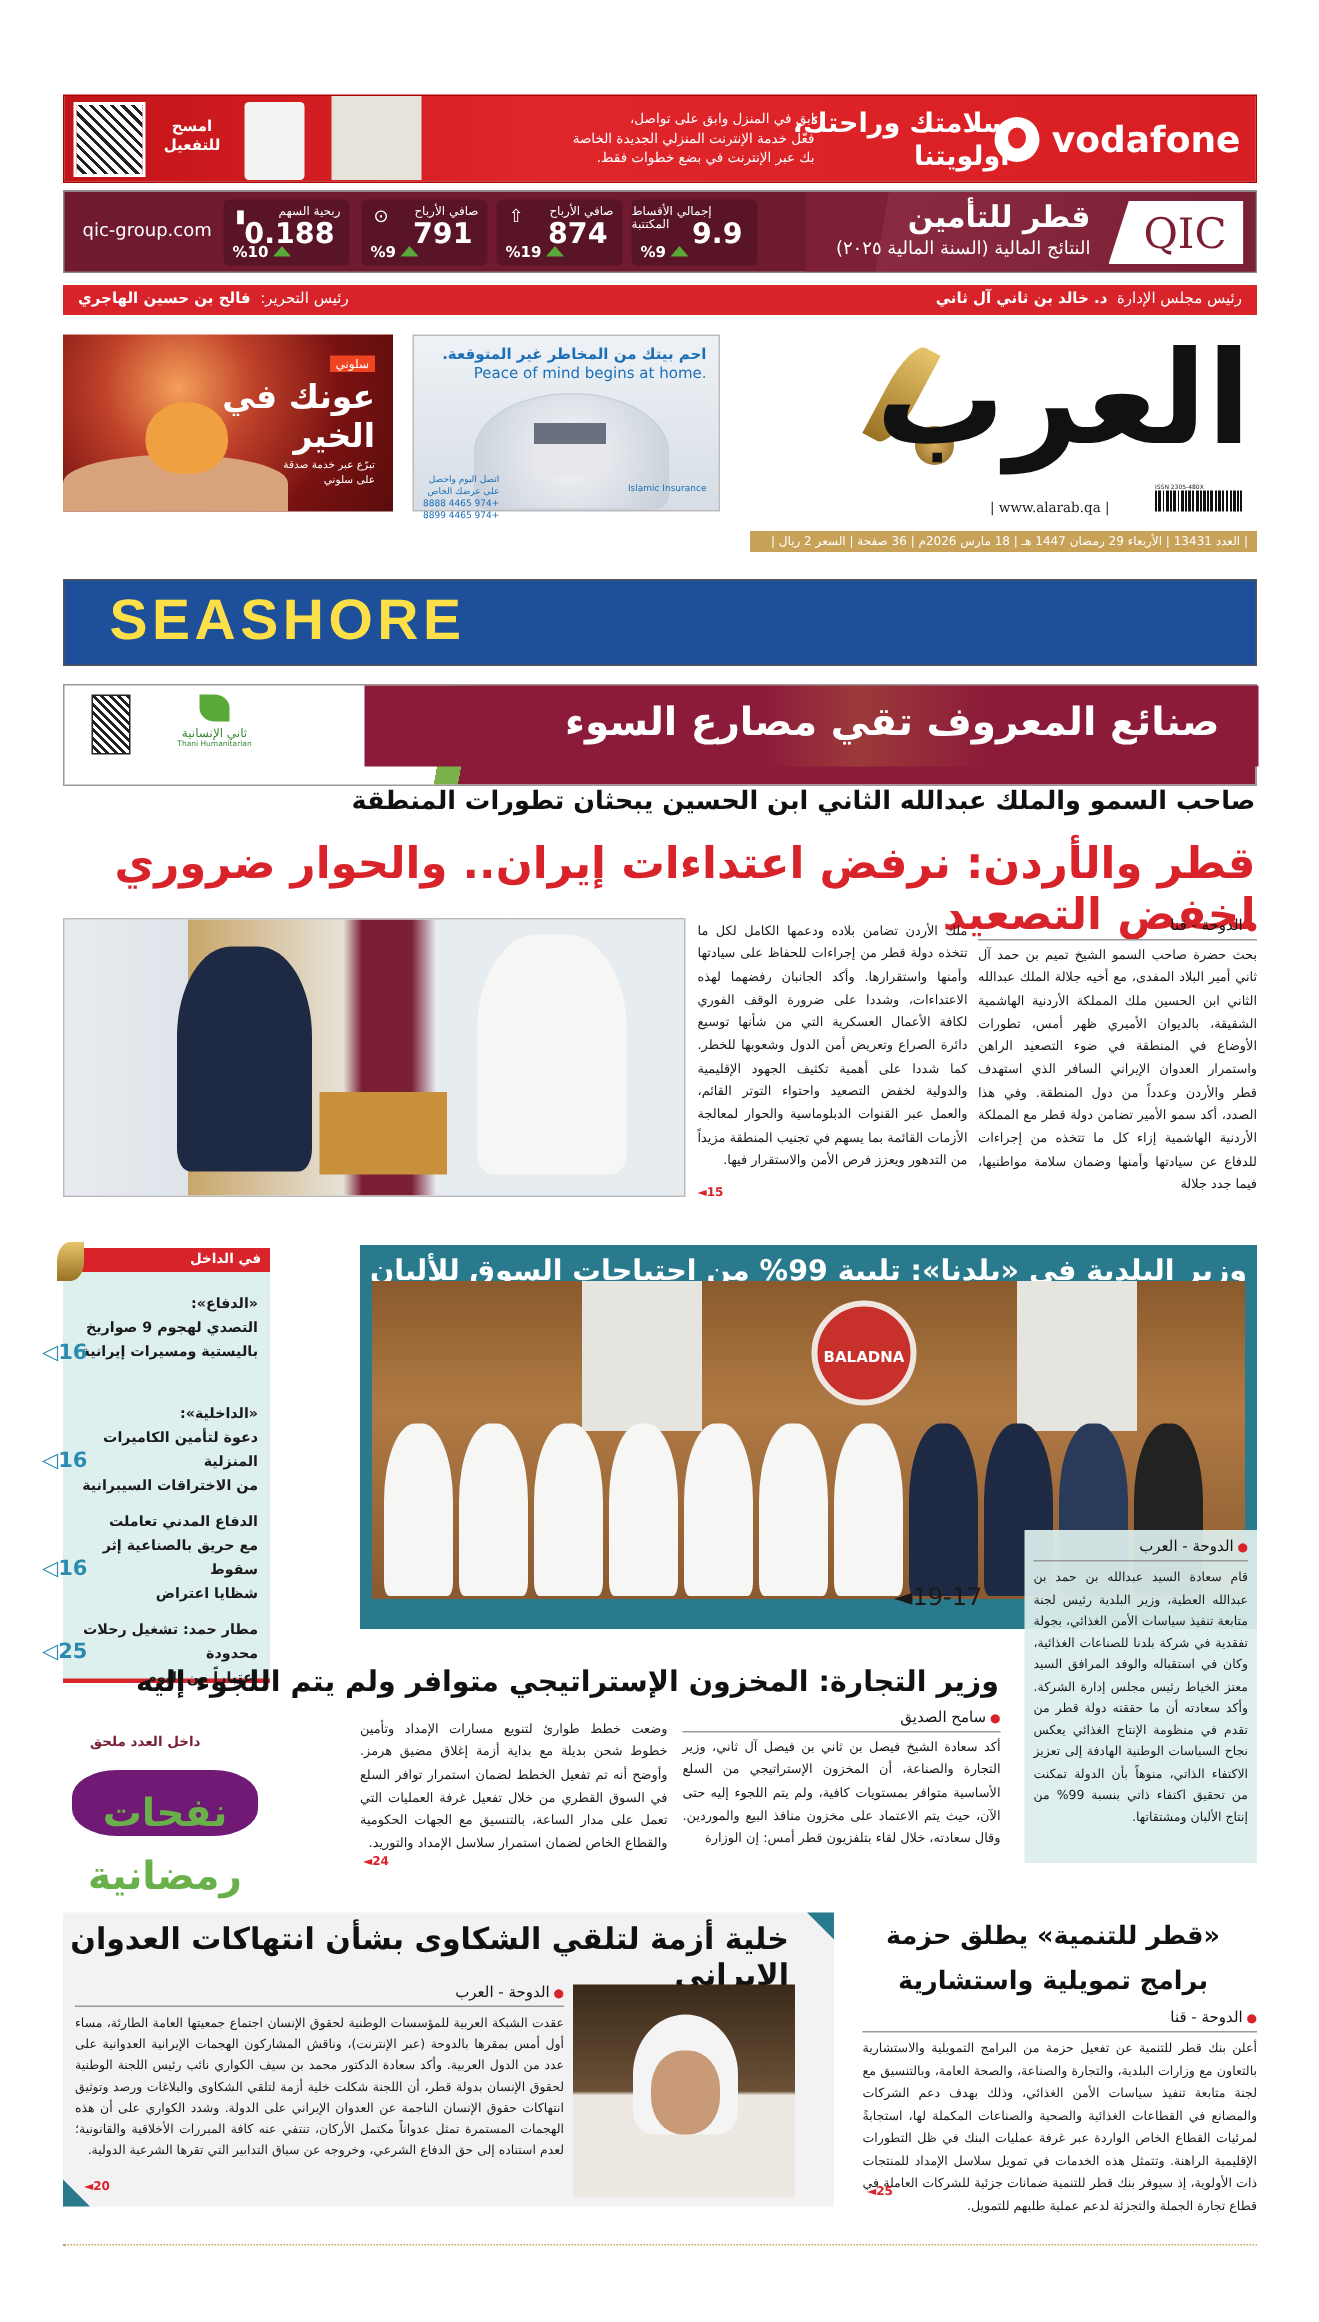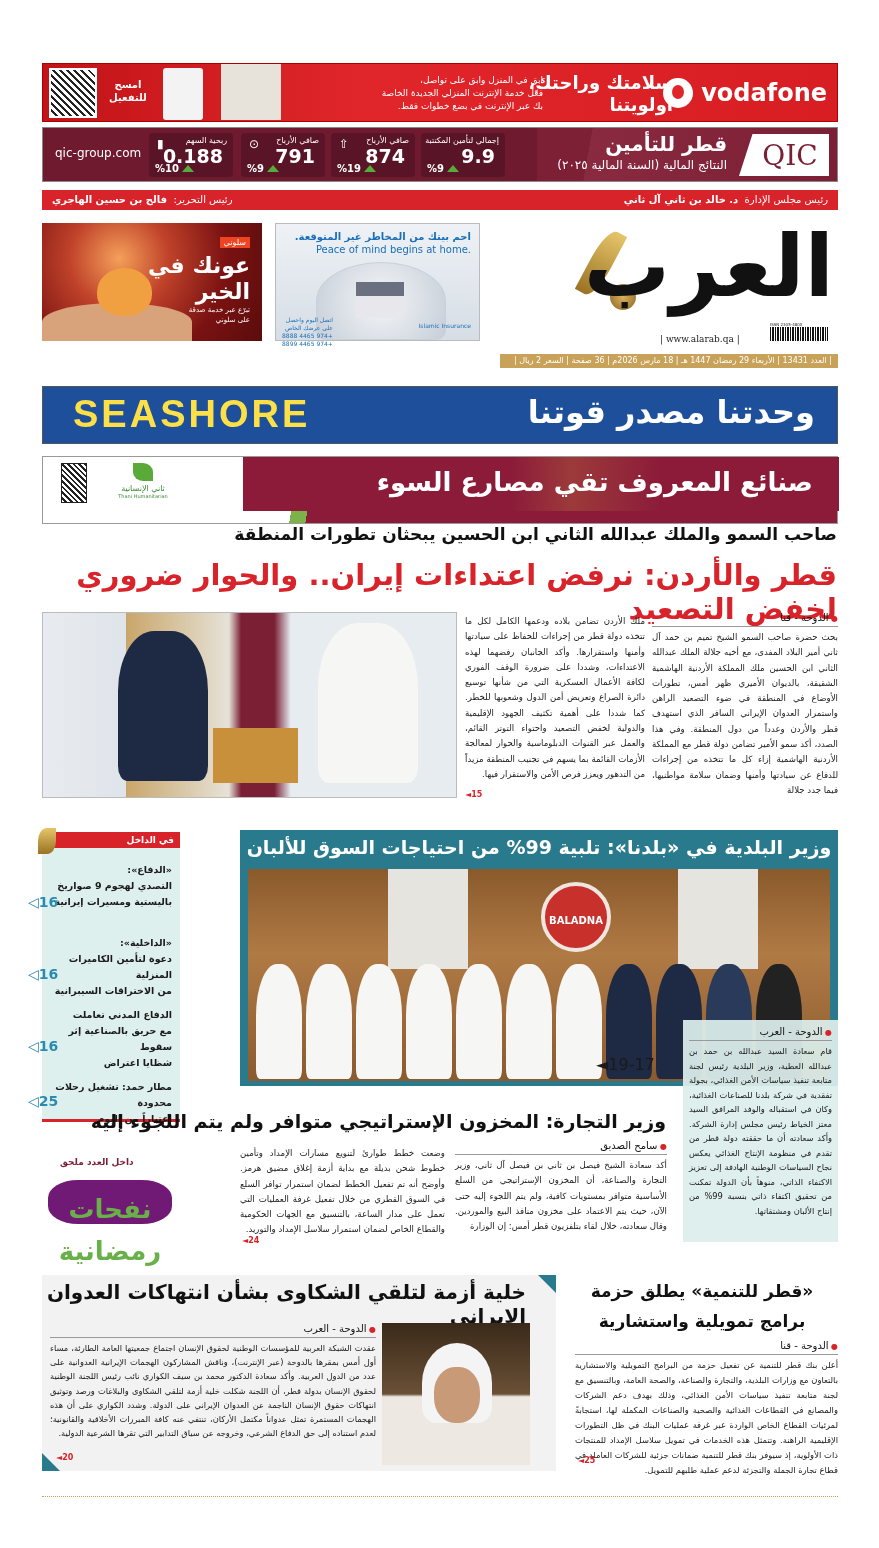--- a/index.html
+++ b/index.html
@@ -85,21 +85,21 @@
 .inside .hdr{left:0;top:0;width:138px;height:16px;background:#d9232a;color:#fff;font-size:9px;font-weight:bold;line-height:16px;padding-right:6px;direction:rtl;text-align:right}
 .inside .feather{left:-4px;top:-4px;width:18px;height:26px;background:linear-gradient(180deg,#e6c56a,#9a7224);border-radius:50% 0 50% 0}
 .item{right:6px;width:124px;font-size:9.5px;font-weight:bold;line-height:16px;direction:rtl;text-align:right;color:#1a1a1a}
 .pnum{left:0;color:#2a8ab0;font-size:14px;font-weight:bold}
 .suppl-t{left:60px;top:1157px;font-size:9px;font-weight:bold;color:#7a1f34}
 .suppl{left:48px;top:1180px;width:124px;height:44px;background:#701a75;border-radius:30px/18px}
 .suppl .txt{left:0;top:8px;width:124px;text-align:center;color:#6ab04a;font-size:26px;font-weight:bold;line-height:42px}
 
 .bal{left:240px;top:830px;width:598px;height:256px;background:#2a7a8e}
 .bal .h{left:0;top:6px;width:598px;text-align:center;color:#fff;font-size:19px;font-weight:bold;direction:rtl}
-.bal .ph{left:8px;top:39px;width:582px;height:212px;background:linear-gradient(180deg,#8a5a2c,#b07a44 40%,#8a5a30);overflow:hidden}
+.bal .ph{left:8px;top:24px;width:582px;height:212px;background:linear-gradient(180deg,#8a5a2c,#b07a44 40%,#8a5a30);overflow:hidden}
 .bal .ph .portrait{top:0;width:80px;height:100px;background:#e6e4df}
 .bal .ph .logo{left:293px;top:13px;width:70px;height:70px;border-radius:50%;background:#c8302c;border:4px solid #f0e6e0;color:#fff;font-size:10px;font-weight:bold;text-align:center;line-height:70px}
 .bal .ph .ppl{top:95px;width:46px;height:115px;border-radius:45% 45% 8% 8%}
 .balbox{left:683px;top:1020px;width:155px;height:222px;background:rgba(220,238,236,.93)}
 
 .trade-h{right:213px;top:1110px;font-size:19px;font-weight:bold;color:#111;direction:rtl}
 
 .crisis{left:42px;top:1275px;width:514px;height:196px;background:#f2f2f2}
 .crisis .cornerTR{right:0;top:0;width:0;height:0;border-top:18px solid #2a7a8e;border-left:18px solid transparent}
 .crisis .cornerBL{left:0;bottom:0;width:0;height:0;border-bottom:18px solid #2a7a8e;border-right:18px solid transparent}
@@ -137,21 +137,21 @@
     </div>
 </div>
 
 <div class="abs qic">
   <div class="abs right"></div>
   <div class="abs logo">QIC</div>
   <div class="abs t1">قطر للتأمين</div>
   <div class="abs t2">النتائج المالية (السنة المالية ٢٠٢٥)</div>
   <div class="abs url">qic-group.com</div>
   <div class="abs stat" style="left:378px">
-      <span class="lbl">إجمالي لتأمين المكتتبة</span>
+      <span class="lbl">إجمالي الأقساط المكتتبة</span>
       <span class="val">9.9</span>
       <span class="pct">%9</span>
     </div>
   <div class="abs stat" style="left:288px">
       <span class="ic">⇧</span>
       <span class="lbl">صافي الأرباح</span>
       <span class="val">874</span>
       <span class="pct">%19</span>
     </div>
   <div class="abs stat" style="left:198px">
@@ -206,21 +206,20 @@
   <div class="abs dot"></div>
   <div class="abs title">العرب</div>
 </div>
 <div class="abs site">| www.alarab.qa |</div>
 <div class="abs isbn">ISSN 2305-480X</div>
 <div class="abs barcode"></div>
 <div class="abs goldbar">| العدد 13431 | الأربعاء 29 رمضان 1447 هـ | 18 مارس 2026م | 36 صفحة | السعر 2 ريال |</div>
 
 <div class="abs sea">
   <div class="abs en">SEASHORE</div>
-  <div class="abs ar rtl">وحدتنا مصدر قوتنا</div>
 </div>
 
 <div class="abs thani">
   <div class="abs bg"></div>
   <div class="abs qr"></div>
   <div class="abs logo">
       <div class="leaf"></div>
       <div>ثاني الإنسانية</div>
       <div style="font-size:5px">Thani Humanitarian</div>
     </div>

